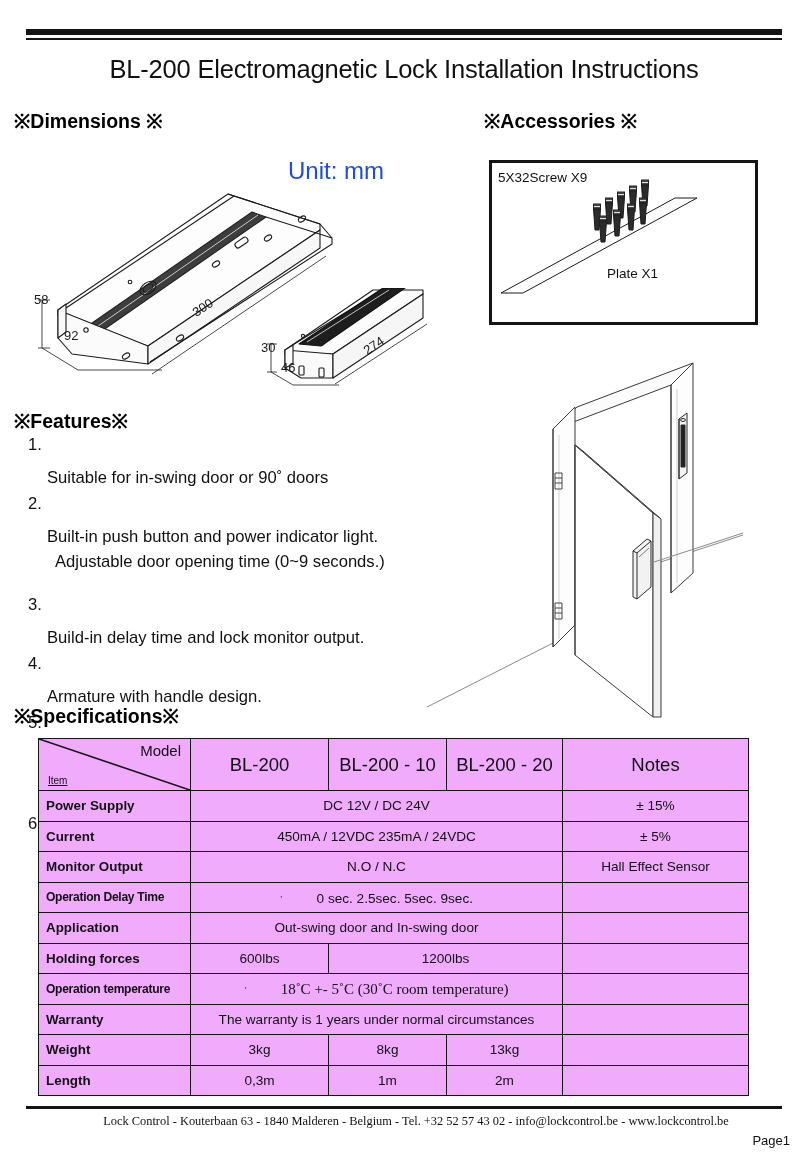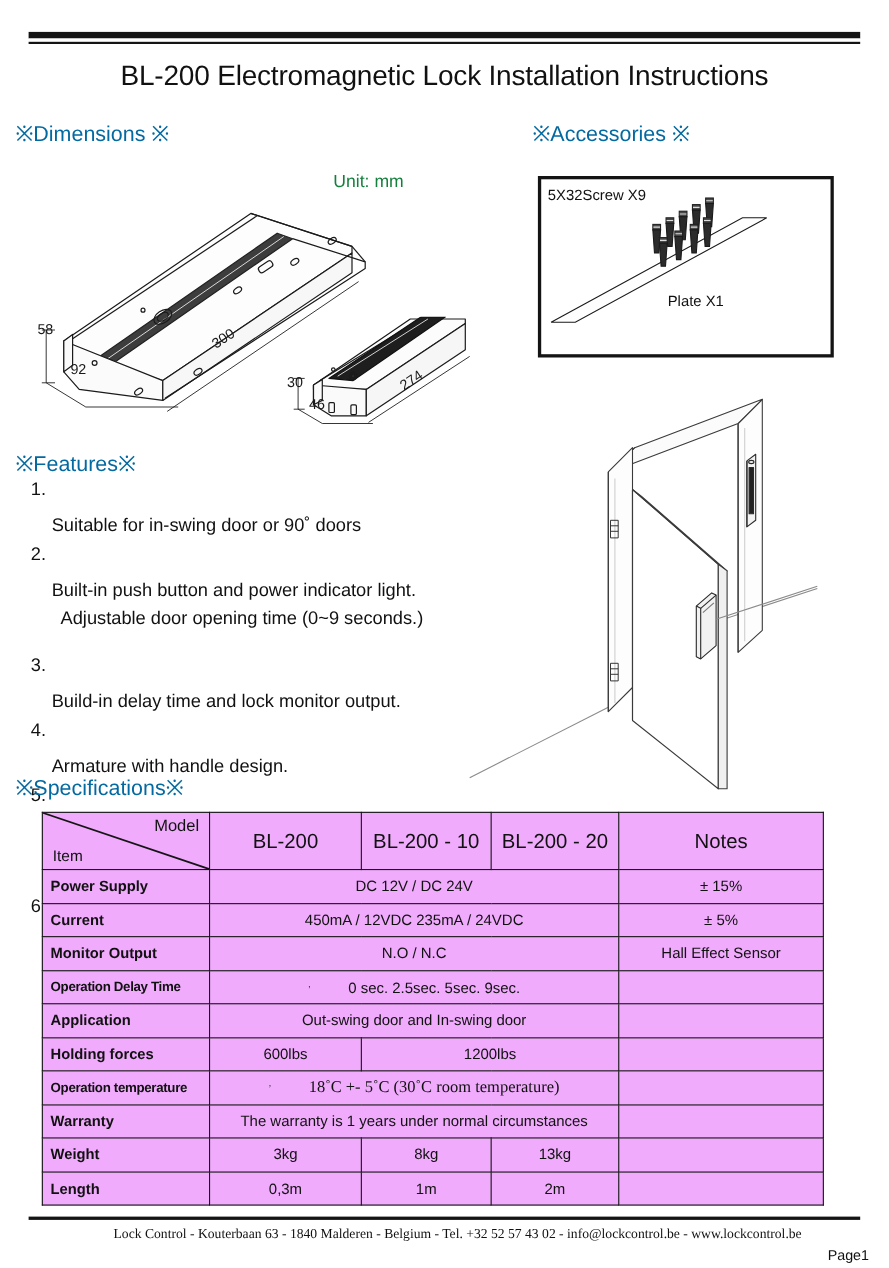--- a/index.html
+++ b/index.html
@@ -27,32 +27,32 @@
     font-size: 25.5px;
     font-weight: 400;
     letter-spacing: -0.2px;
     color: #111;
   }
 
   
   .sec-head {
     position: absolute;
     font-size: 19.5px;
-    font-weight: 400;
-    color: #0369a1;
+    font-weight: 700;
+    color: #000000;
     white-space: nowrap;
   }
   #head-dimensions  { left: 14px;  top: 107px; }
   #head-accessories { left: 484px; top: 107px; }
   #head-features    { left: 14px;  top: 407px; }
   #head-specs       { left: 14px;  top: 702px; }
 
   .unit-note {
-    position: absolute; left: 303px; top: 157px;
-    font-size: 16px; color: #15803d;
+    position: absolute; left: 288px; top: 157px;
+    font-size: 24px; color: #1d4ed8;
   }
 
   
   .drawing { position: absolute; }
   #lock-body-drawing { left: 20px;  top: 178px; width: 330px; height: 200px; }
   #armature-drawing  { left: 255px; top: 288px; width: 180px; height: 100px; }
   #door-drawing      { left: 425px; top: 325px; width: 320px; height: 395px; }
   #accessories-box   { left: 489px; top: 160px; width: 269px; height: 165px; padding-left: 28px; }
 
   .acc-frame {
@@ -131,21 +131,22 @@
   .corner-cell .diag {
     position: absolute; inset: 0;
     width: 100%; height: 100%;
   }
   .corner-cell .model-lbl {
     position: absolute; right: 9px; top: 3px;
     font-size: 15px;
   }
   .corner-cell .item-lbl {
     position: absolute; left: 9px; bottom: 4px;
-    font-size: 14px;
+    font-size: 10px;
+    text-decoration: underline;
   }
   .model-head { font-size: 18.5px !important; }
   .notes-head { font-size: 18.5px !important; }
 
   .serif-cell { font-family: "Liberation Serif", serif; font-size: 15px !important; }
   .pm { position: relative; }
 
   .stray-mark {
     font-size: 9px; color: #333; vertical-align: super;
     margin-right: 34px;

